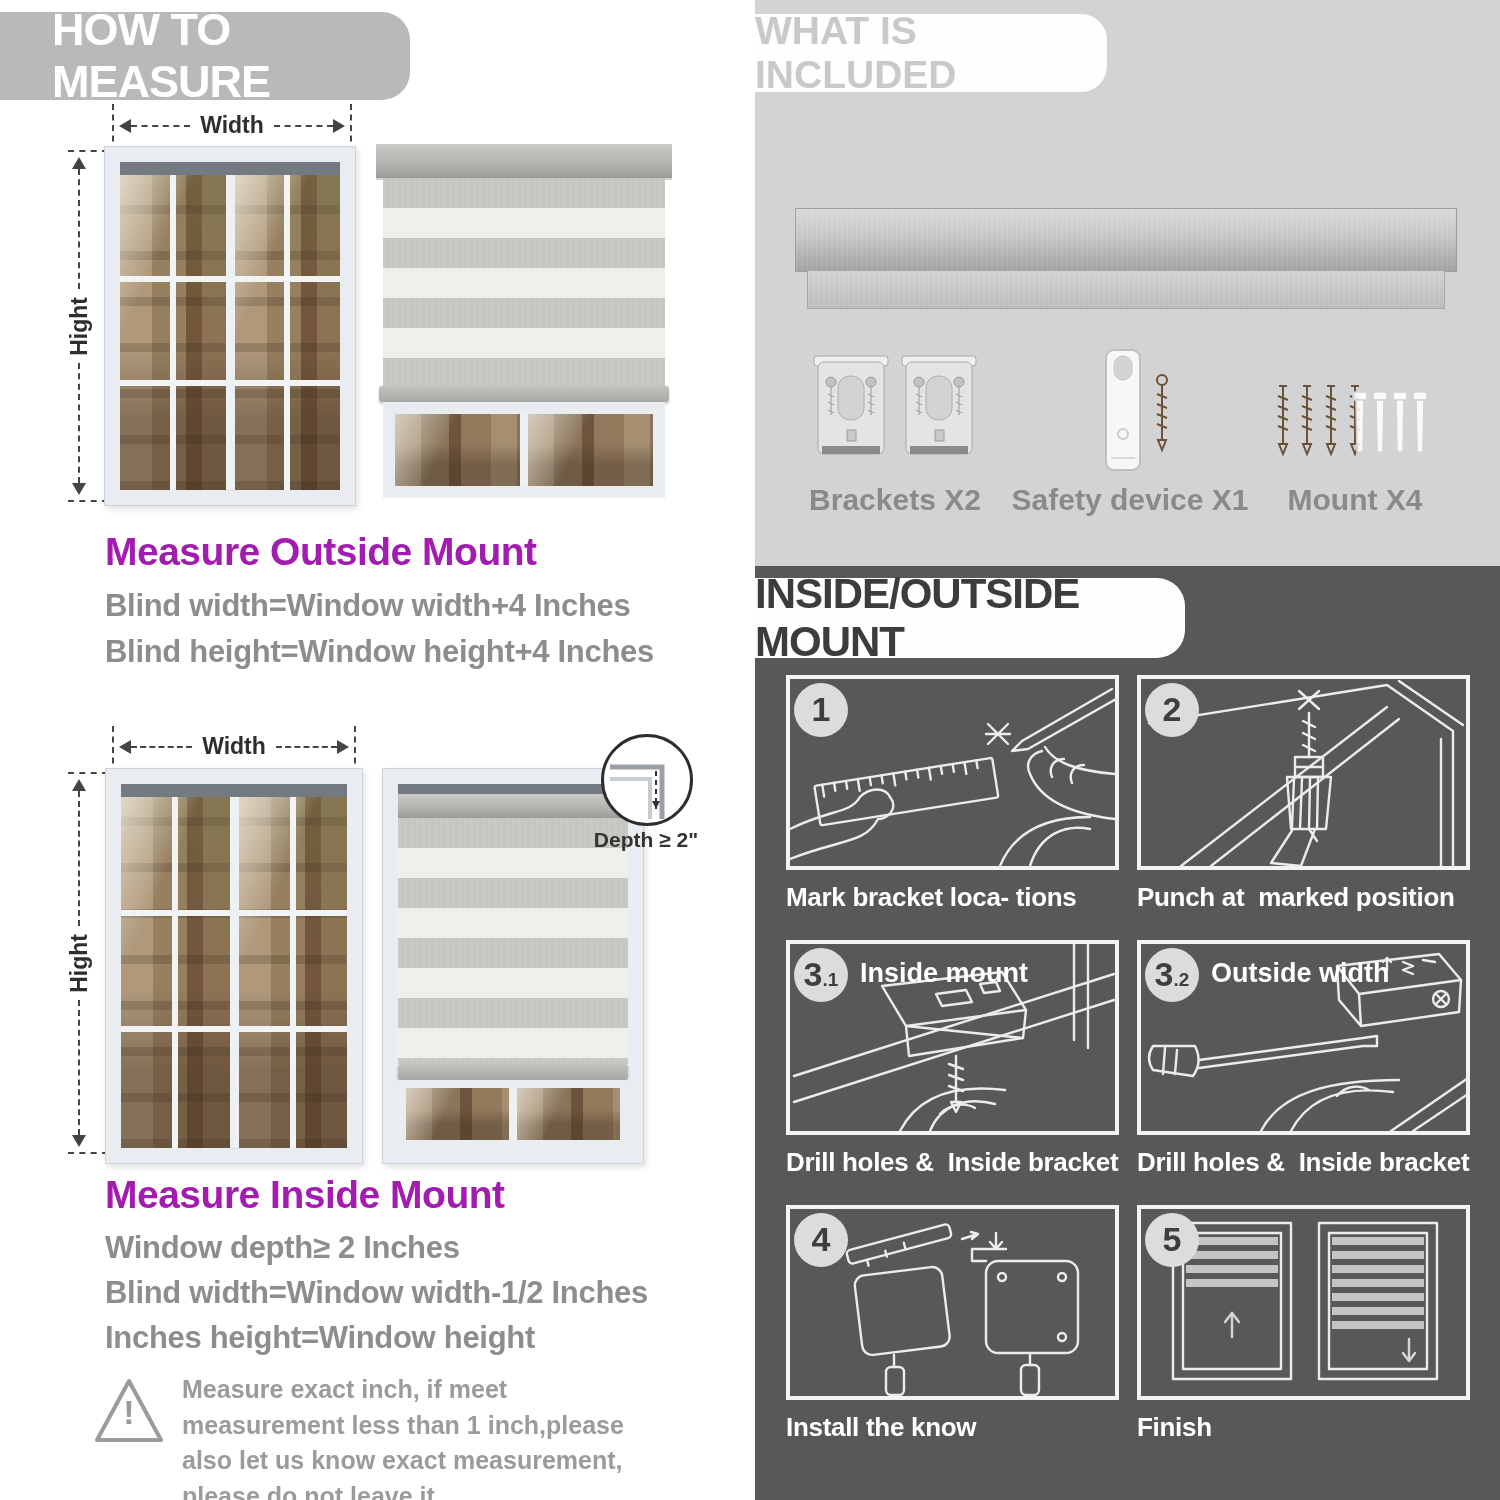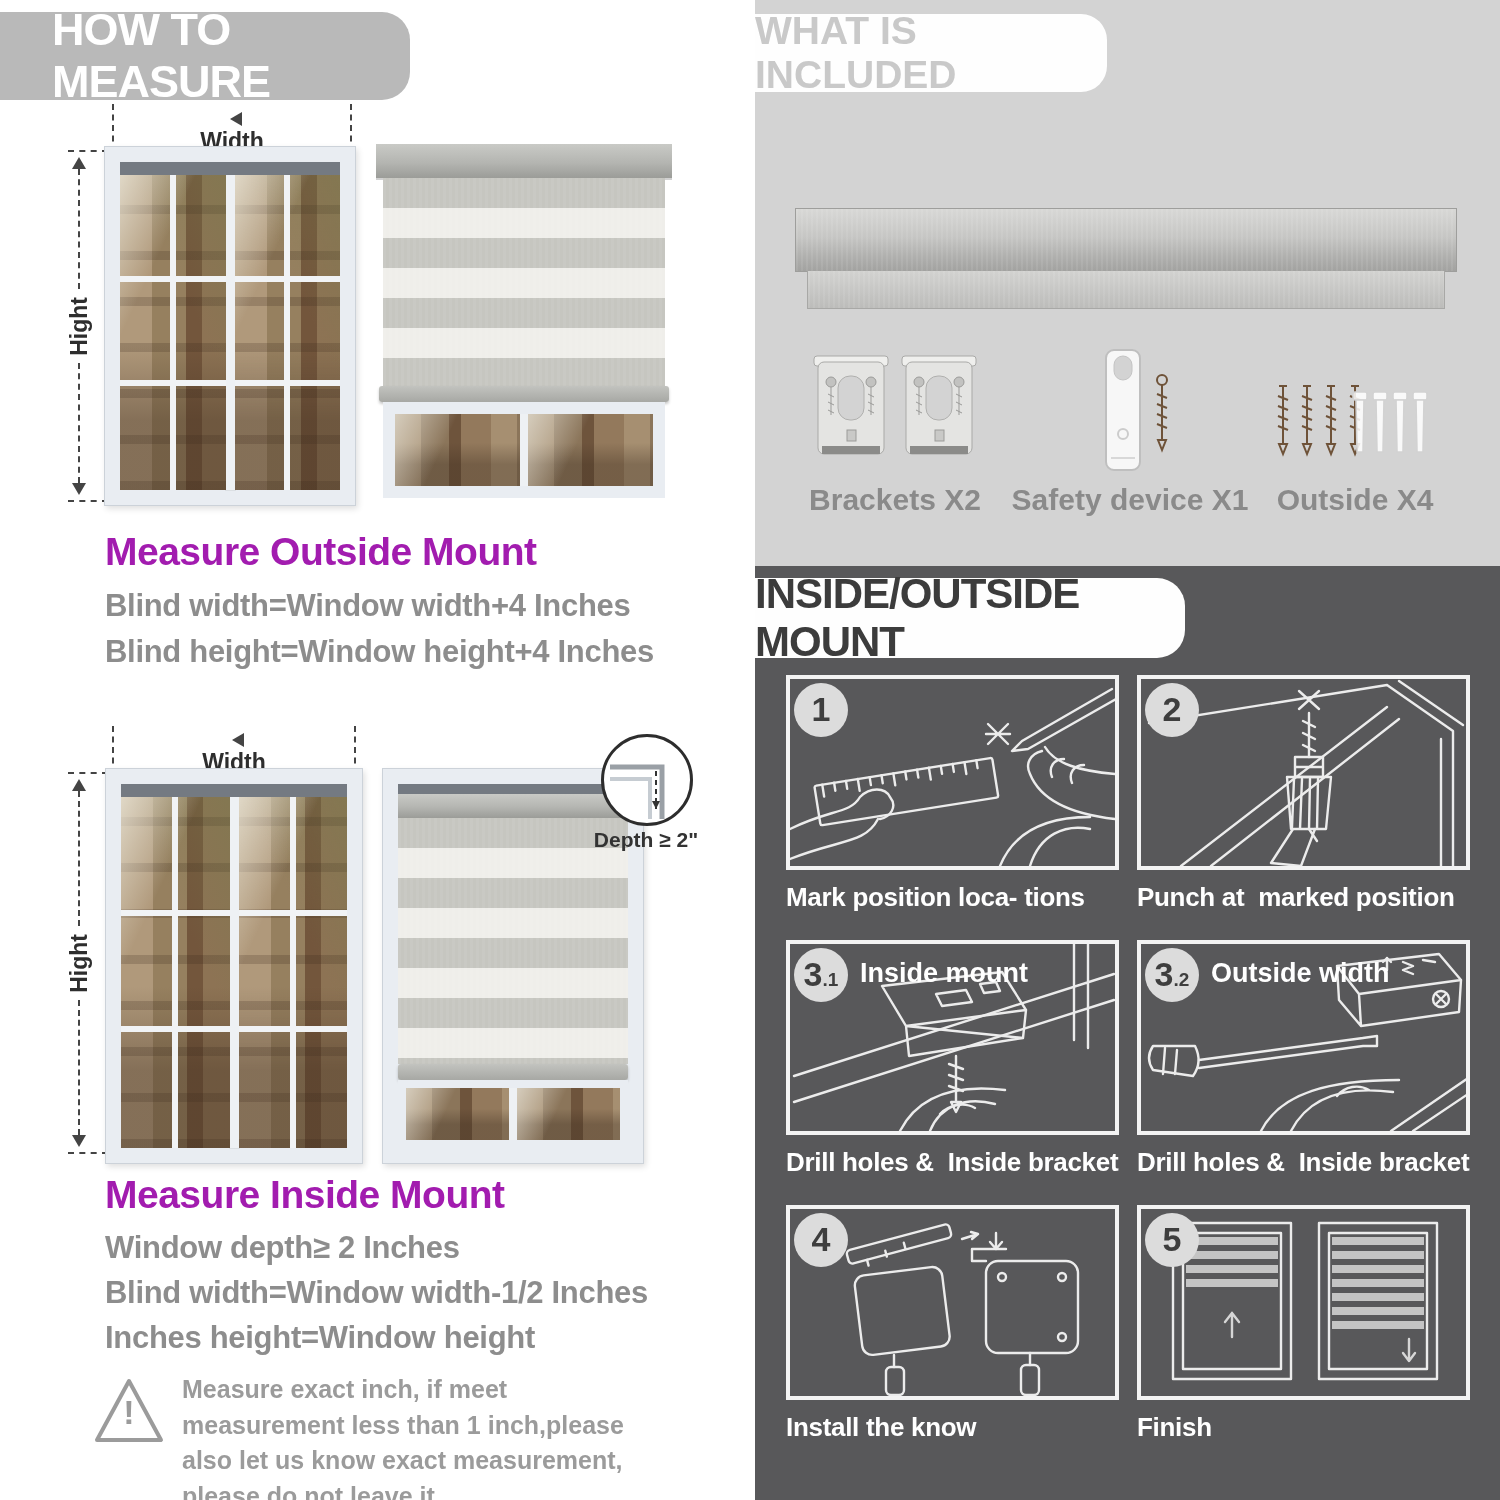--- a/index.html
+++ b/index.html
@@ -23,21 +23,21 @@
       linear-gradient(115deg, rgba(232,227,212,.85) 0%, rgba(232,227,212,0) 30%),
       linear-gradient(245deg, rgba(116,126,76,.38) 0%, rgba(116,126,76,0) 38%),
       linear-gradient(0deg, rgba(62,44,30,.38) 0 22%, rgba(62,44,30,0) 46%),
       repeating-linear-gradient(0deg, rgba(50,34,22,.20) 0 9px, rgba(0,0,0,0) 9px 46px),
       repeating-linear-gradient(90deg, #b0997b 0 32px, #96805f 32px 66px, #73563c 66px 82px, #8d7354 82px 118px);
     background-color:#9b8468;}
   .sash::before{content:"";position:absolute;top:0;bottom:0;left:calc(50% - 3px);width:6px;background:#f1f3f5;}
   .post{width:9px;background:#eef1f4;margin-top:13px;box-shadow:0 0 0 1px rgba(0,0,0,.06);}
 
   
-  .h-measure{display:flex;align-items:center;color:#2e2e2e;font-weight:bold;font-size:23px;flex-direction:column;}
+  .h-measure{display:flex;align-items:center;color:#2e2e2e;font-weight:bold;font-size:23px;}
   .h-measure .dash{flex:1;border-top:2px dashed #444;}
   .h-measure .lbl{padding:0 10px;white-space:nowrap;}
   .tri-r{width:0;height:0;border:7px solid transparent;border-left:12px solid #444;}
   .tri-l{width:0;height:0;border:7px solid transparent;border-right:12px solid #444;}
   .tri-d{width:0;height:0;border:7px solid transparent;border-top:12px solid #444;margin:0 auto;}
   .tri-u{width:0;height:0;border:7px solid transparent;border-bottom:12px solid #444;margin:0 auto;}
   .v-measure{display:flex;flex-direction:column;align-items:center;color:#2e2e2e;font-weight:bold;font-size:23px;width:30px;}
   .v-measure .dash{flex:1;border-left:2px dashed #444;width:0;}
   .v-measure .lbl{writing-mode:vertical-rl;transform:rotate(180deg);padding:8px 0;}
   .guide-v{border-left:2px dashed #444;width:0;}
@@ -293,21 +293,21 @@
             <path d="M25 10 h8 l-1 52 h-6 z"></path>
           <rect x="42" y="2" width="14" height="8" rx="2"></rect>
             <path d="M45 10 h8 l-1 52 h-6 z"></path>
           <rect x="62" y="2" width="14" height="8" rx="2"></rect>
             <path d="M65 10 h8 l-1 52 h-6 z"></path>
         </g>
       </svg>
 
       <div class="part-label" style="left:40px;width:200px;">Brackets X2</div>
       <div class="part-label" style="left:255px;width:240px;">Safety device X1</div>
-      <div class="part-label" style="left:500px;width:200px;">Outside X4</div>
+      <div class="part-label" style="left:500px;width:200px;">Mount X4</div>
     </div>
 
     <div class="mount">
       <div class="mnt-header">
         <span>INSIDE/OUTSIDE MOUNT</span>
       </div>
 
       <div class="tile" style="left:31px;top:109px;">
         <div class="badge">
           <span class="n">1</span>
@@ -318,21 +318,21 @@
           <g transform="rotate(-9 120 110)">
             <rect x="26" y="92" width="180" height="40" rx="2"></rect>
             <path d="M34 92 v12 M46 92 v8 M58 92 v8 M70 92 v12 M82 92 v8 M94 92 v8 M106 92 v12 M118 92 v8 M130 92 v8 M142 92 v12 M154 92 v8 M166 92 v8 M178 92 v12 M190 92 v8"></path>
           </g>
           <path d="M198 45 L218 65 M218 45 L198 65 M196 55 H220"></path>
           <path d="M322 10 L232 62 M326 20 L238 70 M232 62 L222 72 L238 70"></path>
           <path d="M325 95 C290 92 265 85 255 68 M325 140 C280 135 250 120 240 95 M240 95 C235 85 240 75 252 72 M262 98 C258 88 264 80 274 80 M282 104 C278 94 284 86 294 86"></path>
           <path d="M240 187 C250 155 275 145 300 150 M210 187 C225 150 260 138 300 138"></path>
         </svg>
       </div>
-      <div class="step-caption" style="left:31px;top:316px;">Mark position loca- tions</div>
+      <div class="step-caption" style="left:31px;top:316px;">Mark bracket loca- tions</div>
 
       <div class="tile" style="left:382px;top:109px;">
         <div class="badge">
           <span class="n">2</span>
             <span class="s"></span>
         </div>
         <svg class="lineart" viewBox="0 0 325 187">
           <path d="M8 44 L246 6 M246 6 L312 52 L312 187 M258 2 L322 46 M300 60 L300 187 M40 187 L246 28 M70 187 L258 40"></path>
           <path d="M158 12 L178 30 M178 12 L158 30"></path>
           <path d="M168 34 V78 M162 42 l12 6 M162 54 l12 6 M162 66 l12 6"></path>

